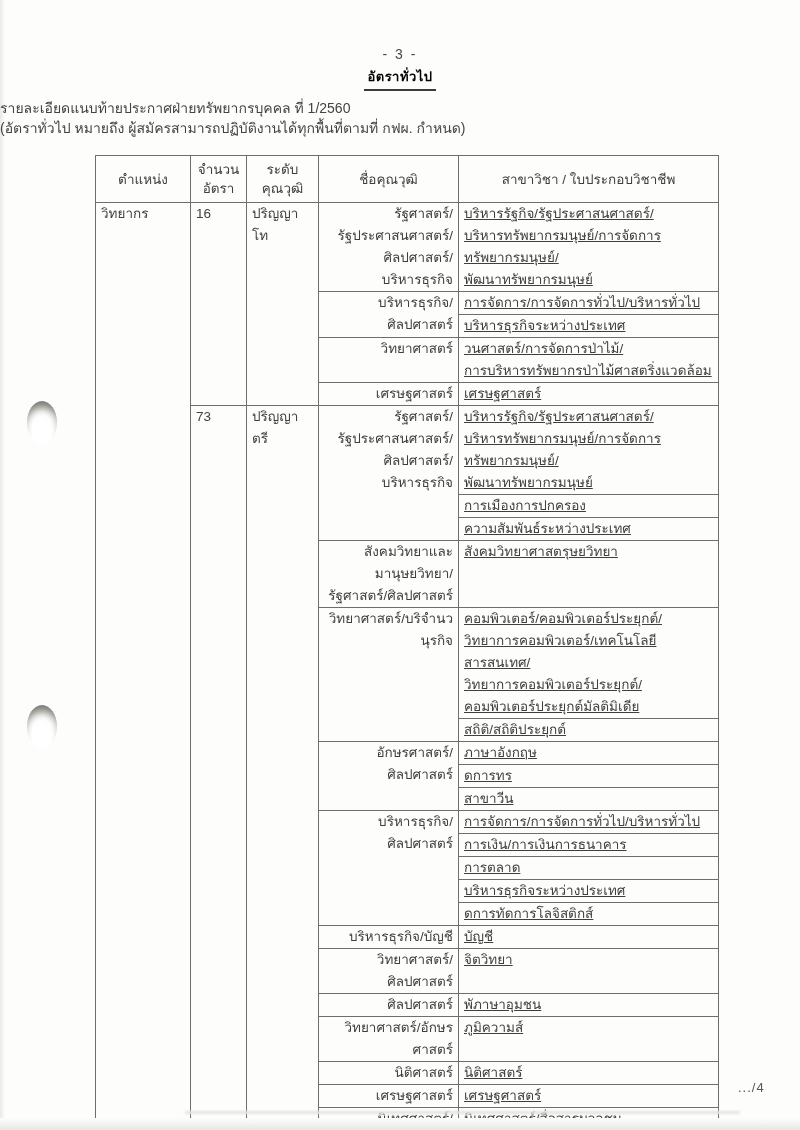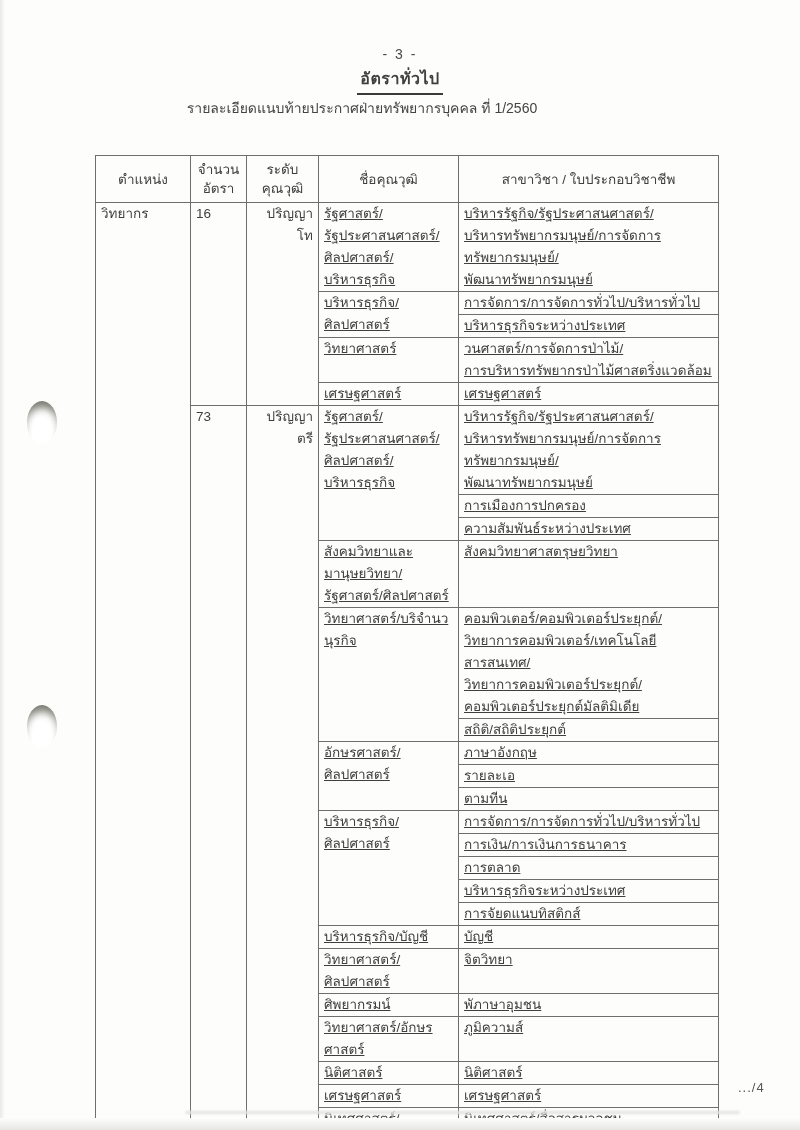--- a/index.html
+++ b/index.html
@@ -34,24 +34,24 @@
   .hole-2 { top: 705px; }
 
   .page-number {
     position: absolute; top: 46px; left: 0; width: 800px;
     text-align: center; font-size: 14px; color: #4a4a48; letter-spacing: 2px;
   }
   .doc-title {
     position: absolute; top: 66px; left: 0; width: 800px; text-align: center;
   }
   .doc-title span {
-    display: inline-block; font-size: 16px; font-weight: bold; color: #404040;
+    display: inline-block; font-size: 13px; font-weight: bold; color: #000000;
     border-bottom: 2px solid #3b3b39; padding: 0 3px 2px; letter-spacing: 0.5px;
   }
-  .subtitle { position: absolute; left: 0; width: 724px; text-align: center; font-size: 14px; color: #434341; }
+  .subtitle { position: absolute; left: 0; width: 724px; font-size: 14px; color: #434341; }
   .subtitle-1 { top: 97px; }
   .subtitle-2 { top: 117px; }
 
   .doc-table {
     position: absolute; left: 95px; top: 155px;
     border-collapse: collapse; table-layout: fixed; width: 623px;
     background: transparent;
   }
   .doc-table th, .doc-table td {
     border: 1px solid #6e6e6a;
@@ -62,42 +62,43 @@
     padding: 0 5px;
     white-space: pre-line;
     overflow: hidden;
     font-weight: normal;
   }
   .doc-table th {
     height: 46px; vertical-align: middle; text-align: center; line-height: 19px;
   }
   .c-pos  { text-align: left; padding-left: 9px; }
   .c-num  { }
-  .c-lvl  { text-align: right; margin-top: 18px; }
-  .c-qual { text-align: left; text-decoration: underline; }
+  .c-lvl  { text-align: left; margin-top: 18px; }
+  .c-qual { text-align: right; }
   .c-field{ text-align: left; padding-left: 8px; text-decoration: underline; }
 
   .footer-ref {
     position: absolute; left: 738px; top: 1080px;
     font-size: 13px; color: #58585500; color: #585855; letter-spacing: 1px;
   }
 </style>
 </head>
 <body>
 
 <div class="page">
   <div class="left-edge"></div>
   <div class="hole hole-1"></div>
   <div class="hole hole-2"></div>
 
   <div class="page-number">- 3 -</div>
   <div class="doc-title">
     <span>อัตราทั่วไป</span>
   </div>
   <div class="subtitle subtitle-1">รายละเอียดแนบท้ายประกาศฝ่ายทรัพยากรบุคคล ที่ 1/2560</div>
+  <div class="subtitle subtitle-2">(อัตราทั่วไป หมายถึง ผู้สมัครสามารถปฏิบัติงานได้ทุกพื้นที่ตามที่ กฟผ. กำหนด)</div>
 
   <table class="doc-table">
     <colgroup>
       <col style="width:95px">
         <col style="width:56px">
         <col style="width:72px">
         <col style="width:140px">
         <col style="width:260px">
     </colgroup>
     <thead>
@@ -169,51 +170,51 @@
 คอมพิวเตอร์ประยุกต์มัลติมิเดีย</td>
       </tr>
       <tr>
         <td class="c-field">สถิติ/สถิติประยุกต์</td>
       </tr>
       <tr>
         <td class="c-qual" rowspan="3">อักษรศาสตร์/ศิลปศาสตร์</td>
         <td class="c-field">ภาษาอังกฤษ</td>
       </tr>
       <tr>
-        <td class="c-field">รายละเอ</td>
-      </tr>
-      <tr>
-        <td class="c-field">ตามทีน</td>
+        <td class="c-field">ดการทร</td>
+      </tr>
+      <tr>
+        <td class="c-field">สาขาวีน</td>
       </tr>
       <tr>
         <td class="c-qual" rowspan="5">บริหารธุรกิจ/ศิลปศาสตร์</td>
         <td class="c-field">การจัดการ/การจัดการทั่วไป/บริหารทั่วไป</td>
       </tr>
       <tr>
         <td class="c-field">การเงิน/การเงินการธนาคาร</td>
       </tr>
       <tr>
         <td class="c-field">การตลาด</td>
       </tr>
       <tr>
         <td class="c-field">บริหารธุรกิจระหว่างประเทศ</td>
       </tr>
       <tr>
-        <td class="c-field">การจัยดแนบทิสติกส์</td>
+        <td class="c-field">ดการทัดการโลจิสติกส์</td>
       </tr>
       <tr>
         <td class="c-qual">บริหารธุรกิจ/บัญชี</td>
         <td class="c-field">บัญชี</td>
       </tr>
       <tr>
         <td class="c-qual">วิทยาศาสตร์/ศิลปศาสตร์</td>
         <td class="c-field">จิตวิทยา</td>
       </tr>
       <tr>
-        <td class="c-qual">ศิพยากรมน์</td>
+        <td class="c-qual">ศิลปศาสตร์</td>
         <td class="c-field">พัภาษาอุมชน</td>
       </tr>
       <tr>
         <td class="c-qual">วิทยาศาสตร์/อักษรศาสตร์</td>
         <td class="c-field">ภูมิความส์</td>
       </tr>
       <tr>
         <td class="c-qual">นิติศาสตร์</td>
         <td class="c-field">นิติศาสตร์</td>
       </tr>

